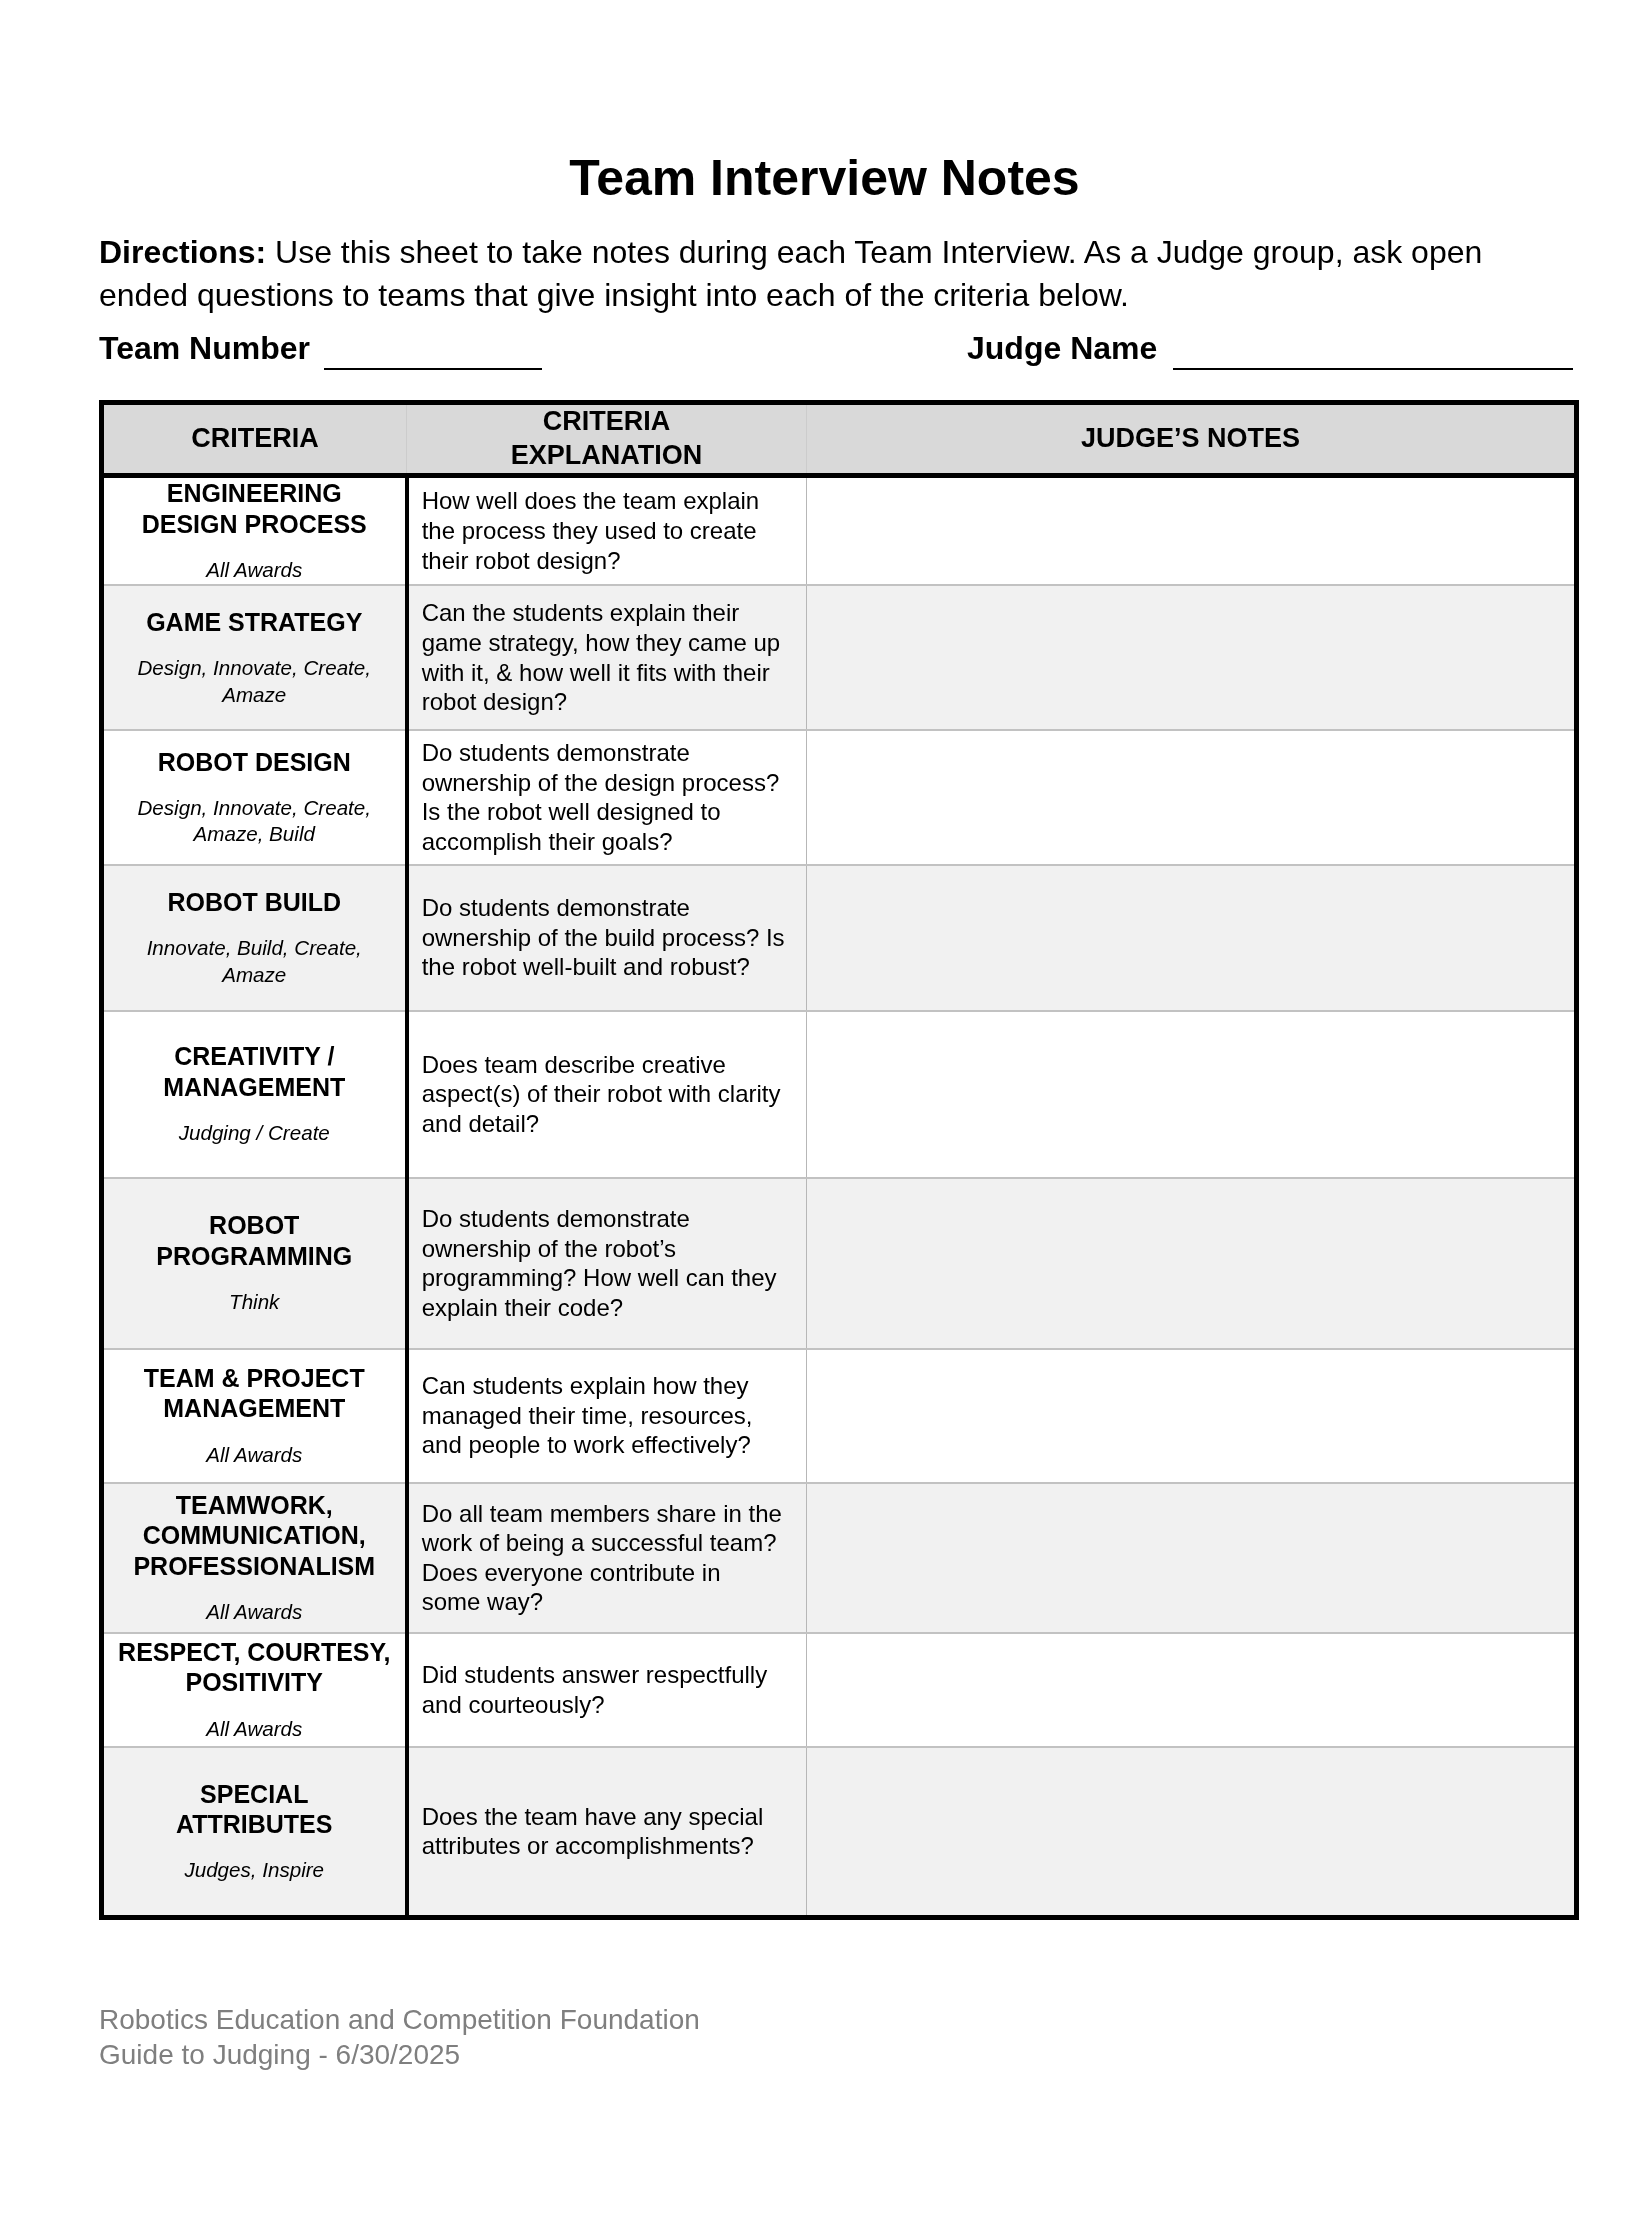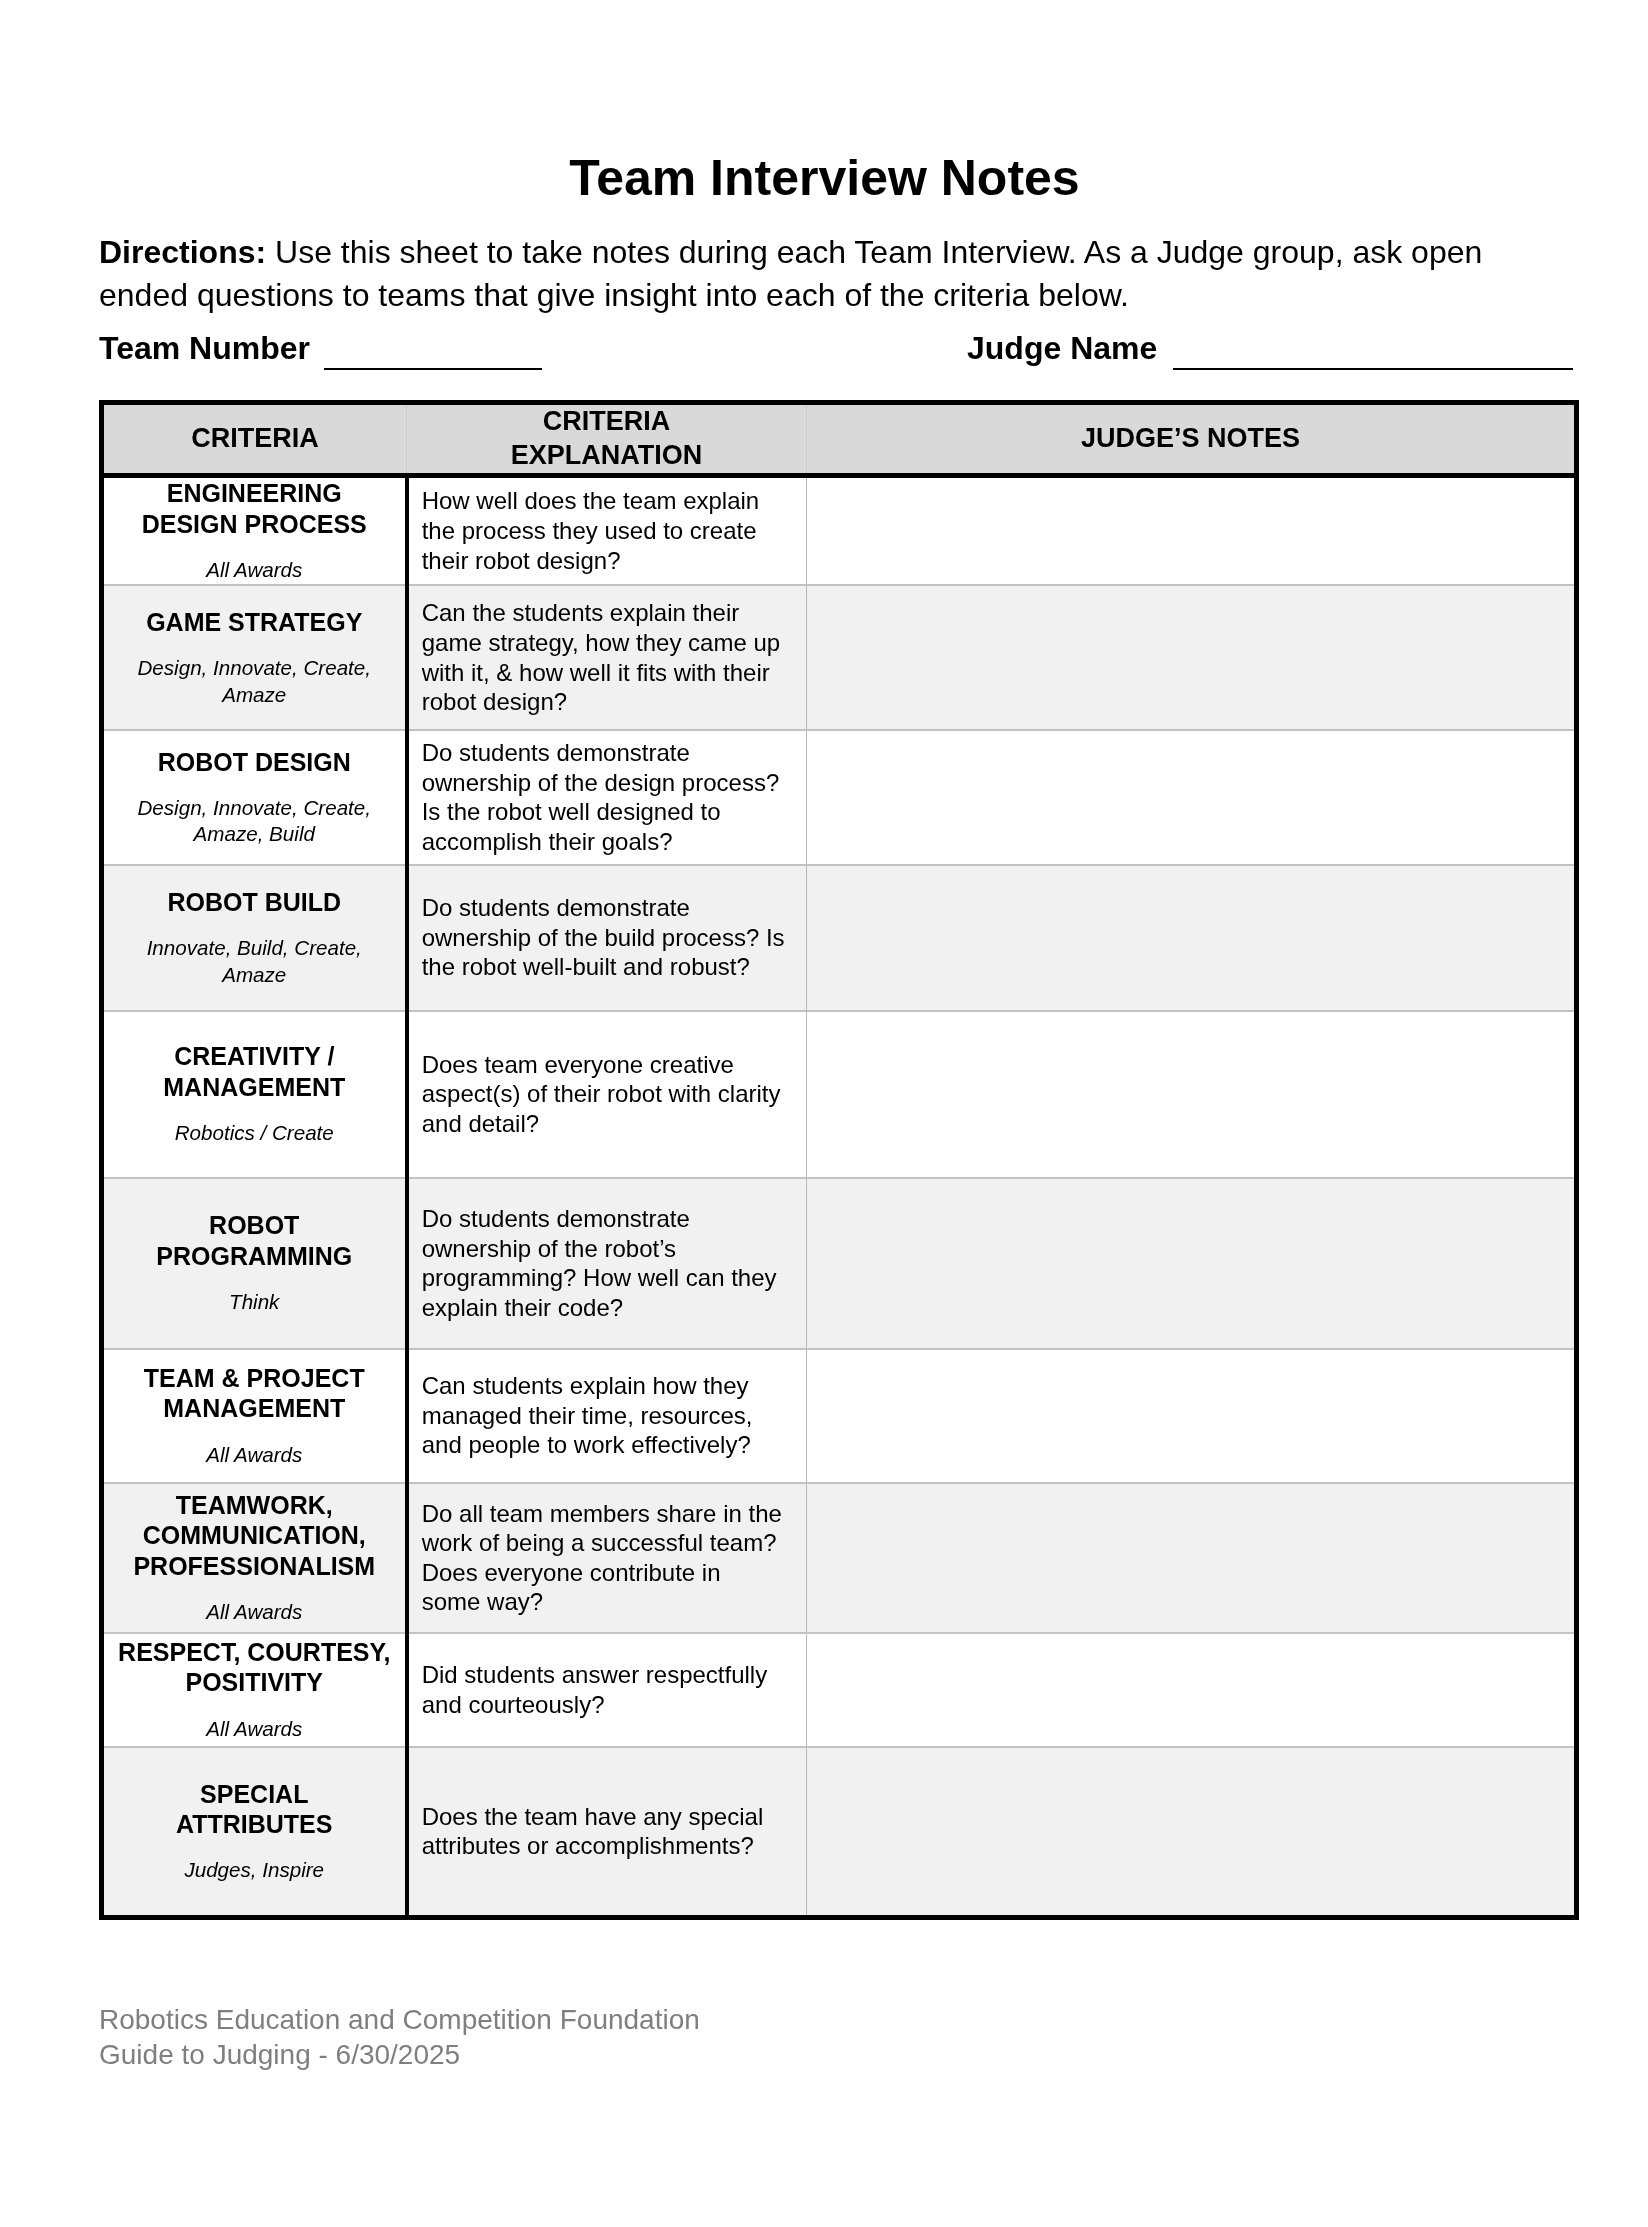--- a/index.html
+++ b/index.html
@@ -165,24 +165,24 @@
             <div class="expl">Do students demonstrate
 ownership of the build process? Is
 the robot well-built and robust?</div>
           </td>
           <td class="c3"></td>
         </tr>
         <tr style="height: 167px;">
           <td class="c1">
             <div class="cname">CREATIVITY /
 MANAGEMENT</div>
-            <div class="awards">Robotics / Create</div>
-          </td>
-          <td class="c2">
-            <div class="expl">Does team everyone creative
+            <div class="awards">Judging / Create</div>
+          </td>
+          <td class="c2">
+            <div class="expl">Does team describe creative
 aspect(s) of their robot with clarity
 and detail?</div>
           </td>
           <td class="c3"></td>
         </tr>
         <tr class="shaded" style="height: 171px;">
           <td class="c1">
             <div class="cname">ROBOT
 PROGRAMMING</div>
             <div class="awards">Think</div>

